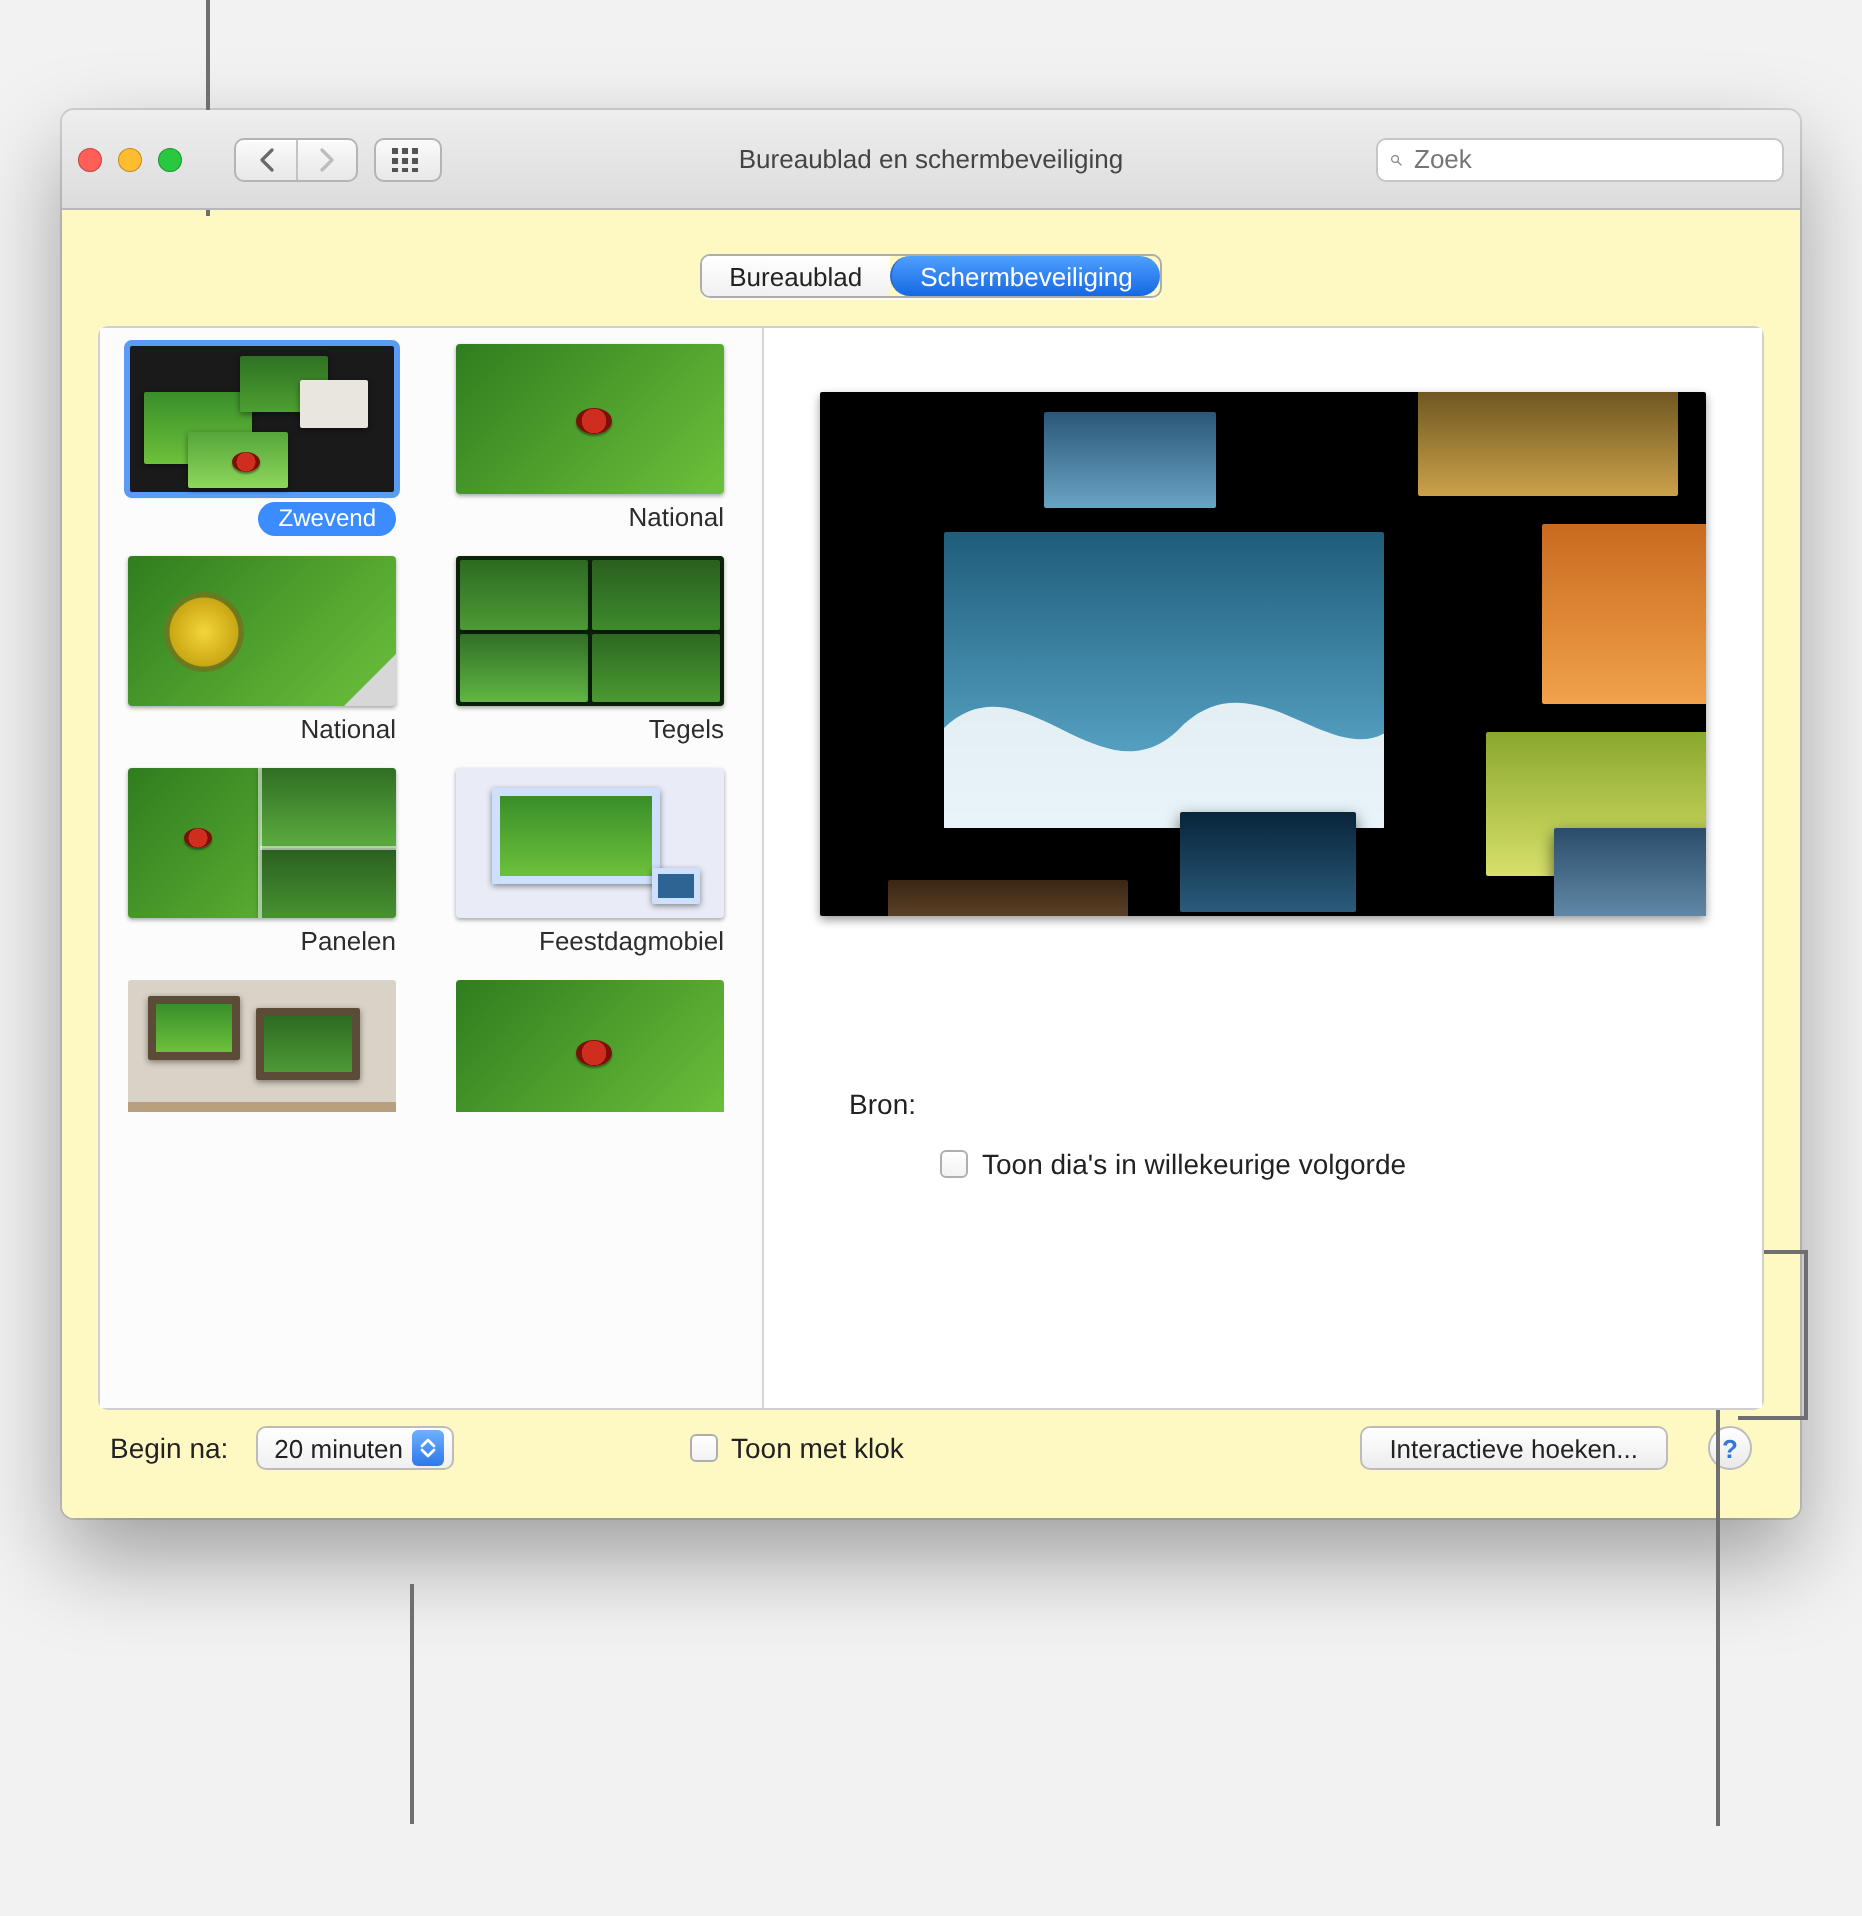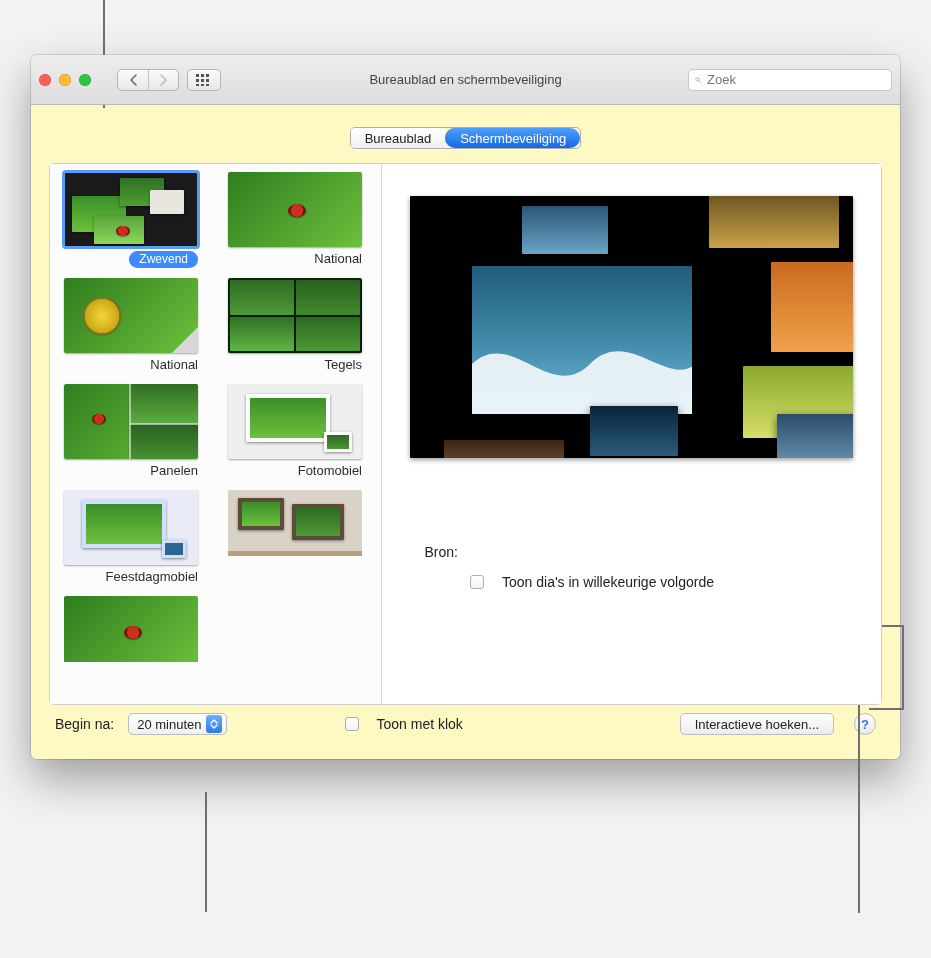--- a/index.html
+++ b/index.html
@@ -138,21 +138,21 @@
     flex:1; height:22px; border:1px solid #c2c2c2; border-radius:5px;
     background:linear-gradient(#ffffff,#f2f2f2); display:flex; align-items:center; padding:0 6px;
     box-shadow: 0 1px 0 #fff inset; position:relative;
   }
   .select .knob {
     width:16px; height:18px; border-radius:3px; margin-left:auto;
     background:linear-gradient(#6fb0ff,#2d78ea); display:flex; flex-direction:column;
     align-items:center; justify-content:center; gap:0px;
   }
   .select .knob svg { display:block; }
-  .chk { display:flex; align-items:center; gap:18px; margin-top:14px; margin-left:60px; }
+  .chk { display:flex; align-items:center; gap:7px; margin-top:14px; margin-left:60px; }
   .checkbox {
     width:14px; height:14px; border:1px solid #aeaeae; border-radius:3px;
     background:linear-gradient(#fff,#f3f3f3);
   }
   
   .footer {
     display:flex; align-items:center; gap:14px;
     padding: 8px 24px 12px;
   }
   .footer .label2 { font-size:14px; }
@@ -292,27 +292,20 @@
                 <div class="tile" style="left:66px;top:0;width:68px;height:40px;background:linear-gradient(#306e24,#5cad3f);"></div>
                 <div class="tile" style="left:66px;top:40px;width:68px;height:35px;background:linear-gradient(#2a5f20,#479231);"></div>
                 <div class="lb" style="position:absolute;left:28px;top:30px;"></div>
                 <div style="position:absolute;left:65px;top:0;width:2px;height:75px;background:rgba(255,255,255,.55);"></div>
                 <div style="position:absolute;left:66px;top:39px;width:68px;height:2px;background:rgba(255,255,255,.55);"></div>
               </div>
               <div class="caption">Panelen</div>
             </div>
 
             <div class="cell">
-              <div class="thumb" style="background:#eef0ef;">
-                <div class="tile" style="left:18px;top:10px;width:84px;height:48px;border:4px solid #fff;background:linear-gradient(#3a8e2a,#6cc13b);"></div>
-                <div class="tile" style="left:96px;top:48px;width:28px;height:20px;border:3px solid #fff;background:linear-gradient(#2c6922,#4b9632);"></div>
-              </div>
-              <div class="caption">Fotomobiel</div>
-            </div>
-            <div class="cell">
               <div class="thumb" style="background:#e9ecf6;">
                 <div class="tile" style="left:18px;top:10px;width:84px;height:48px;border:4px solid #cfe0ff;background:linear-gradient(#3a8e2a,#6cc13b);"></div>
                 <div class="tile" style="left:98px;top:50px;width:24px;height:18px;border:3px solid #cfe0ff;background:#2c6493;"></div>
               </div>
               <div class="caption">Feestdagmobiel</div>
             </div>
 
             <div class="cell" style="height:66px;overflow:hidden;">
               <div class="thumb" style="background:#d9d2c6; height:75px;">
                 <div class="tile" style="left:10px;top:8px;width:46px;height:32px;border:4px solid #5c4b36;background:linear-gradient(#3a8e2a,#6cc13b);"></div>

